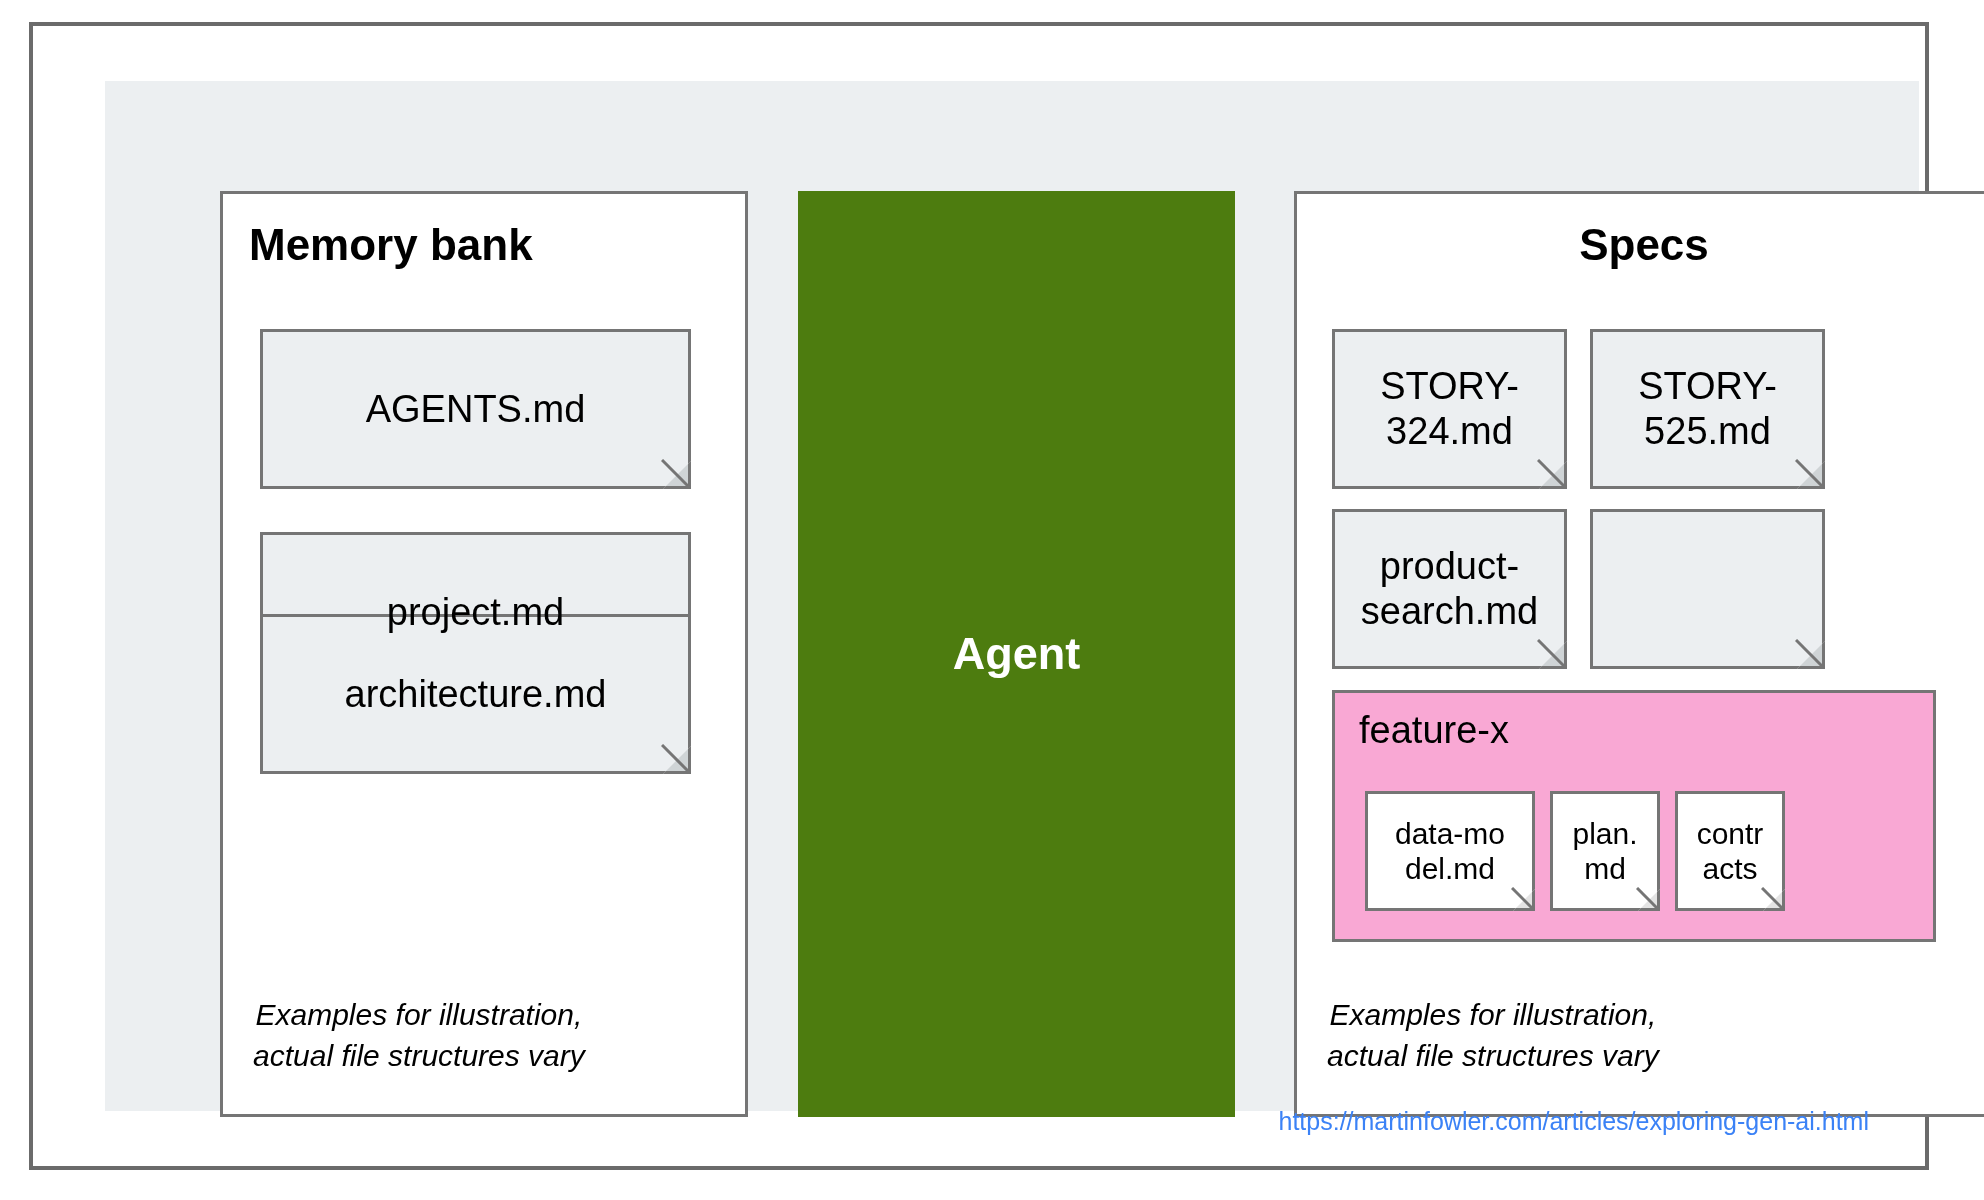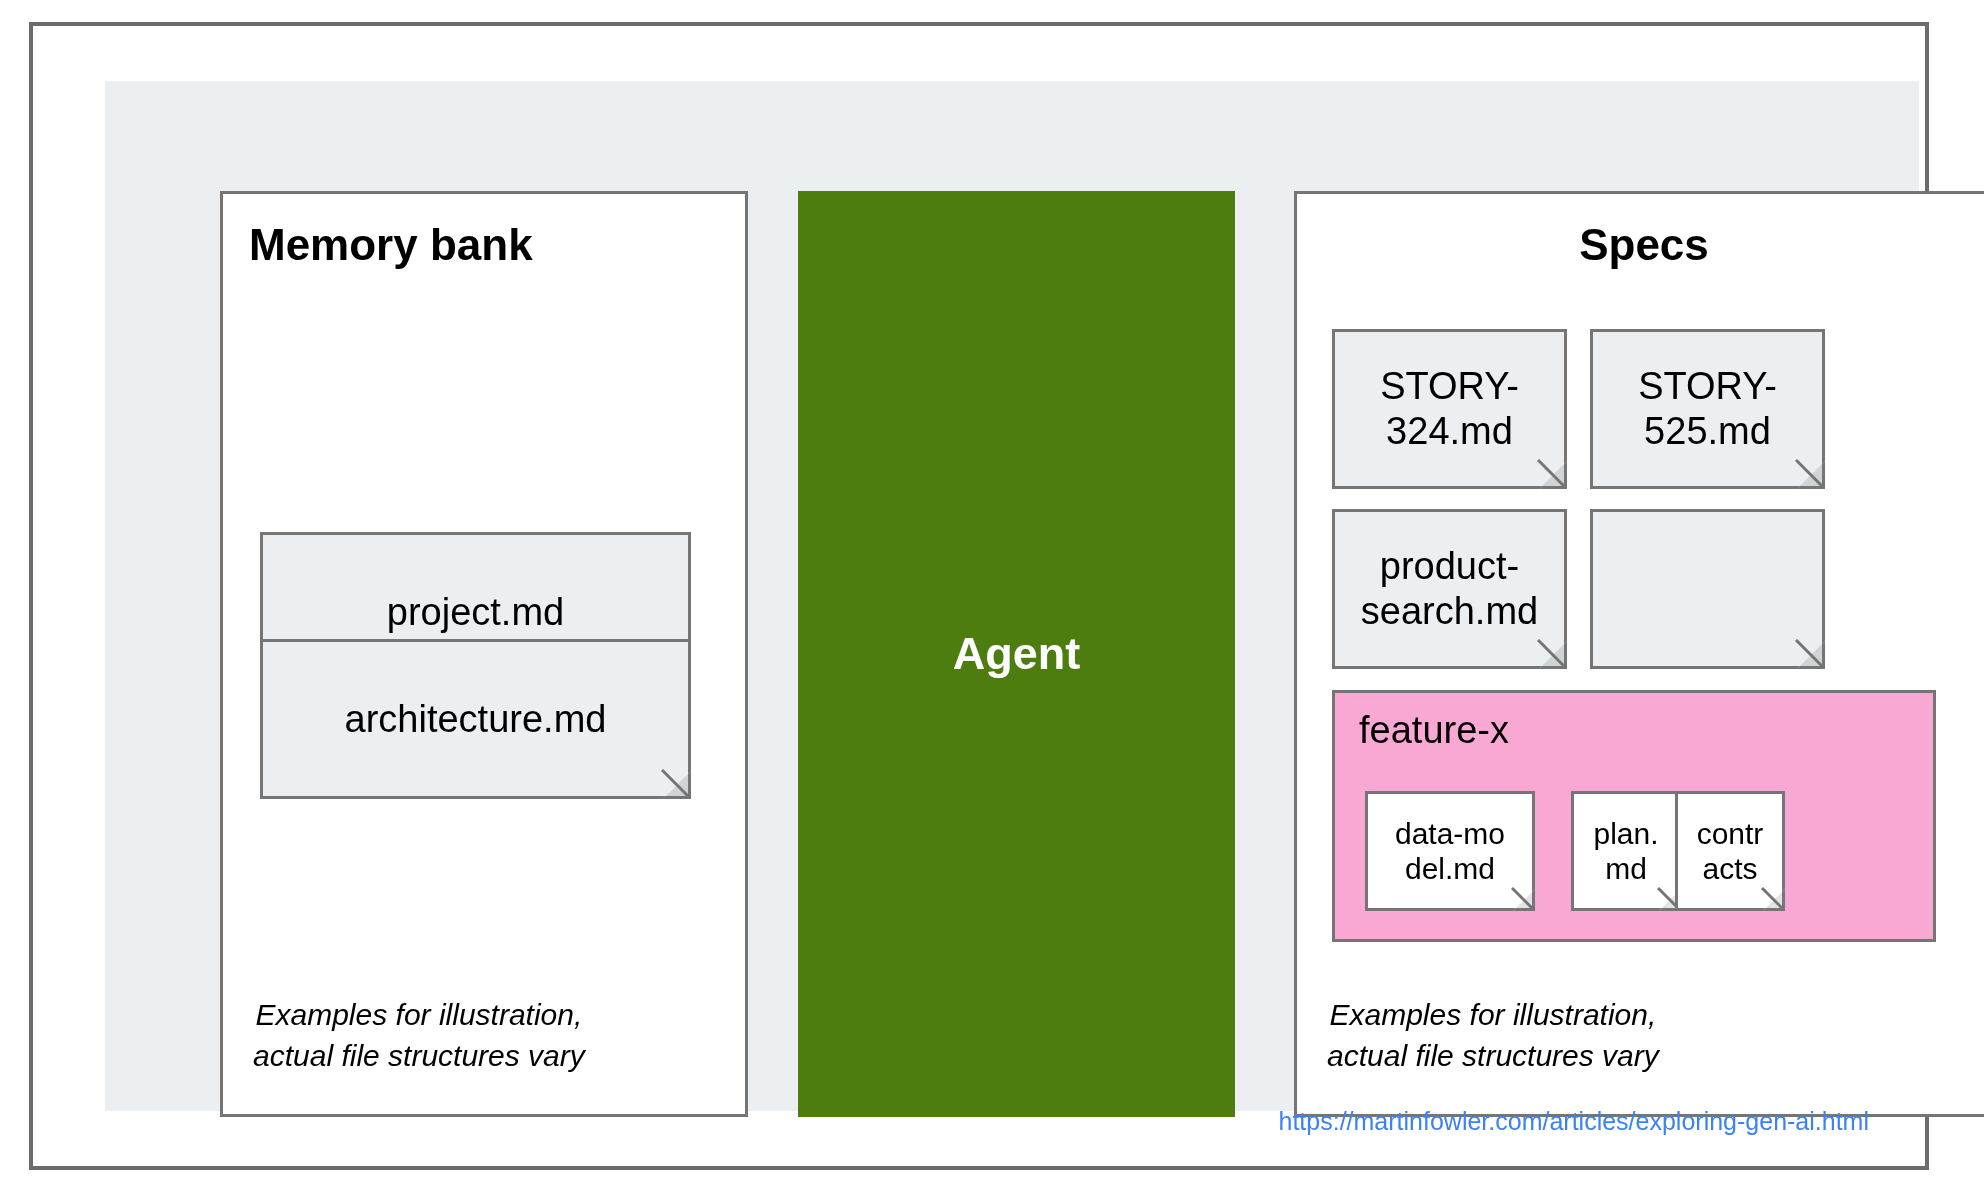--- a/index.html
+++ b/index.html
@@ -133,21 +133,21 @@
     white-space: pre-line;
   }
   
   .card.white .card-body { background: #ffffff; }
   .card.white .card-fold { background: #e4e4e4; }
 
   
   .mb-card { left: 37px; width: 431px; height: 160px; }
   .mb-1 { top: 135px; }
   .mb-2 { top: 290px; margin-top: 48px; }
-  .mb-3 { top: 445px; text-align: right; }
+  .mb-3 { top: 420px; text-align: right; }
   .mb-card .card-label { font-size: 38px; }
 
   
   .sp-card { width: 235px; height: 160px; }
   .sp-col-a { left: 35px; }
   .sp-col-b { left: 293px; }
   .sp-row-1 { top: 135px; }
   .sp-row-2 { top: 315px; }
   .sp-card .card-label { font-size: 38px; }
 
@@ -162,21 +162,21 @@
   }
   .group-title {
     position: absolute;
     left: 24px; top: 16px;
     font-size: 38px;
     color: #000000;
     white-space: nowrap;
   }
   .inner-card { top: 98px; height: 120px; }
   .ic-1 { left: 30px; width: 170px; }
-  .ic-2 { left: 215px; width: 110px; margin-left: 21px; }
+  .ic-2 { left: 215px; width: 110px; }
   .ic-3 { left: 340px; width: 110px; }
   .inner-card .card-label { font-size: 30px; }
   .inner-card .card-body {
     clip-path: polygon(0 0, 100% 0, 100% calc(100% - 20px), calc(100% - 20px) 100%, 0 100%);
     -webkit-clip-path: polygon(0 0, 100% 0, 100% calc(100% - 20px), calc(100% - 20px) 100%, 0 100%);
   }
   .inner-card .card-fold { width: 22px; height: 22px; }
   .inner-card .card-foldline { width: 24px; height: 24px; }
 
   
@@ -193,20 +193,30 @@
 <body>
 
 <div id="stage">
   <div class="outer-frame">
 
     <div class="panel">
 
       <div class="col col-memory">
         <div class="col-title left">Memory bank</div>
 
+        <div class="card mb-card mb-1">
+          <div class="card-body"></div>
+          <div class="card-fold"></div>
+          <div class="card-foldline">
+            <svg viewBox="0 0 30 30">
+                <line x1="1" y1="1" x2="29" y2="29" stroke="#757575" stroke-width="3"></line>
+              </svg>
+          </div>
+          <div class="card-label">AGENTS.md</div>
+        </div>
 
         <div class="card mb-card mb-2">
           <div class="card-body"></div>
           <div class="card-fold"></div>
           <div class="card-foldline">
             <svg viewBox="0 0 30 30">
                 <line x1="1" y1="1" x2="29" y2="29" stroke="#757575" stroke-width="3"></line>
               </svg>
           </div>
           <div class="card-label">project.md</div>

